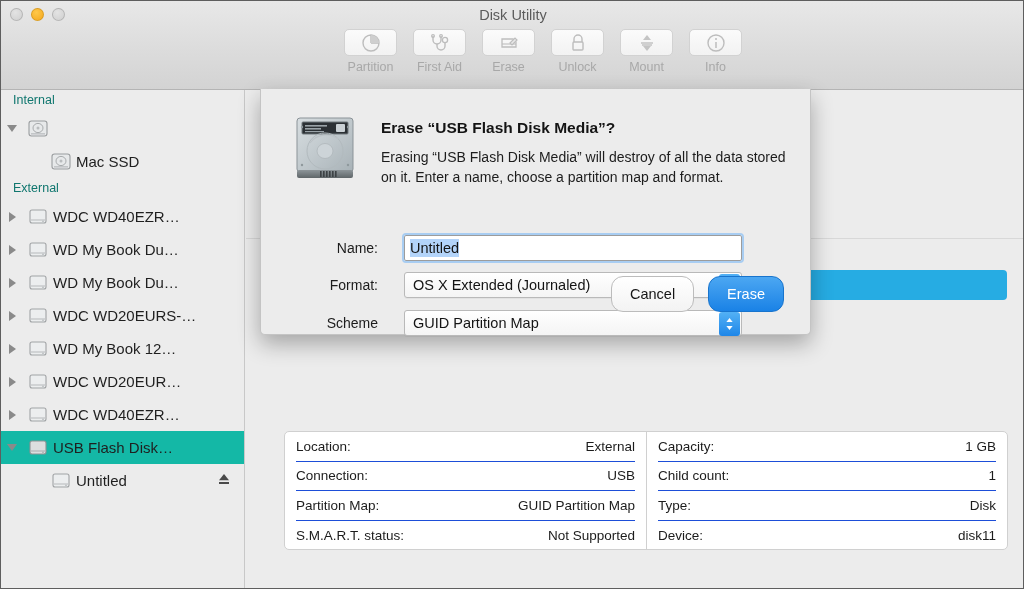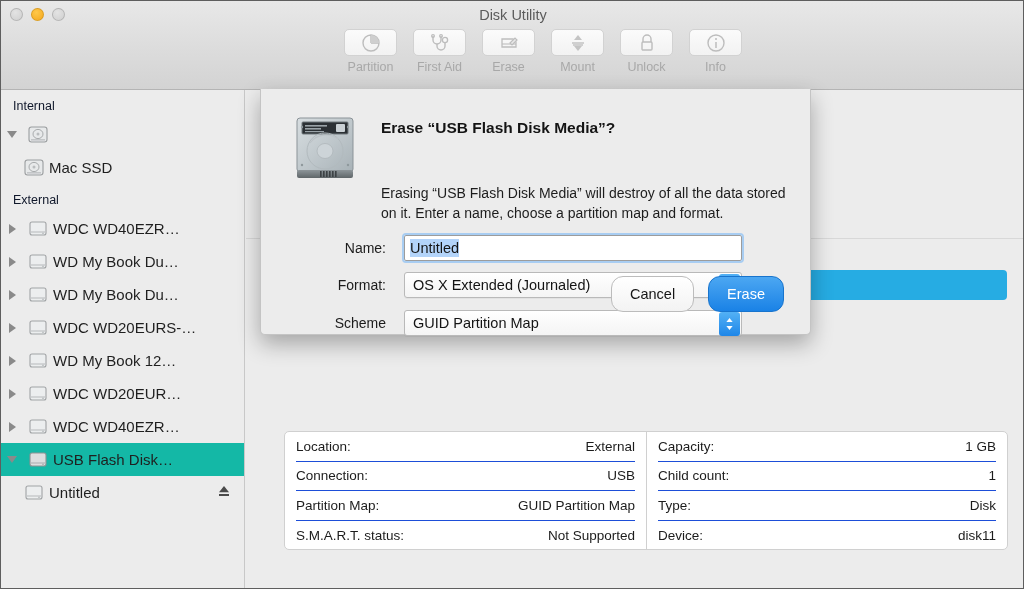--- a/index.html
+++ b/index.html
@@ -84,23 +84,23 @@
   
   .sidebar {
     position: absolute;
     left: 0; top: 89px;
     width: 244px; height: 500px;
     background: #ececec;
     border-right: 1px solid #c8c8c8;
     overflow: hidden;
   }
   .sb-head {
-    padding: 9px 0 5px 12px;
+    padding: 3px 0 5px 12px;
     font-size: 12.5px;
-    color: #0f172a;
+    color: #0f766e;
   }
   .sb-row {
     height: 33px;
     display: flex;
     align-items: center;
     position: relative;
   }
   .sb-row.selected { background: #14b8a6; }
   .tri {
     width: 22px;
@@ -120,21 +120,21 @@
     border-top: 7px solid #8a8a8a;
     border-bottom: 0;
   }
   .sb-icon { width: 30px; flex: none; display: flex; align-items: center; justify-content: center; }
   .sb-lbl {
     font-size: 15px;
     color: #1f1f1f;
     white-space: nowrap;
     overflow: hidden;
   }
-  .sb-row.child { padding-left: 18px; }
+  .sb-row.child { padding-left: 18px; margin-left: 27px; }
   .eject {
     position: absolute;
     right: 13px; top: 50%;
     transform: translateY(-50%);
   }
 
   
   .content {
     position: absolute;
     left: 245px; top: 89px;
@@ -202,38 +202,37 @@
     font-weight: bold;
     color: #141414;
   }
   .sheet-body {
     position: absolute;
     left: 120px; top: 58px;
     width: 410px;
     font-size: 14px;
     line-height: 20px;
     color: #1d1d1d;
-    margin-top: 36px;
   }
 
   .form-row {
     position: absolute;
     left: 0;
     width: 551px;
     height: 28px;
     display: flex;
     align-items: center;
   }
   .form-row.r1 { top: 145px; }
   .form-row.r2 { top: 182px; }
   .form-row.r3 { top: 220px; }
   .form-lbl {
     width: 143px;
     text-align: right;
-    padding-right: 18px;
+    padding-right: 26px;
     font-size: 14px;
     color: #1c1c1c;
   }
   .text-field {
     width: 338px; height: 26px;
     background: #ffffff;
     border: 1px solid #9c9c9c;
     border-radius: 2px;
     display: flex; align-items: center;
     padding: 0 5px;
@@ -336,36 +335,36 @@
             <path d="M3 11 h14" stroke="#bdbdbd" stroke-width="1.1"></path>
             <path d="M11 10 l5 -5 l2 2 l-5 5 z" fill="#e8e8e8" stroke="#bdbdbd" stroke-width="1.2"></path>
           </svg>
         </div>
         <div class="tool-lbl">Erase</div>
       </div>
 
       <div class="tool">
         <div class="tool-btn">
           <svg width="18" height="20" viewBox="0 0 18 20">
+            <path d="M5 9 V6 a4 4 0 0 1 8 0 v3" fill="none" stroke="#bdbdbd" stroke-width="1.4"></path>
+            <rect x="4" y="9" width="10" height="8" rx="1" fill="none" stroke="#bdbdbd" stroke-width="1.4"></rect>
+          </svg>
+        </div>
+        <div class="tool-lbl">Unlock</div>
+      </div>
+
+      <div class="tool">
+        <div class="tool-btn">
+          <svg width="18" height="20" viewBox="0 0 18 20">
             <path d="M9 2 L13 7 H5 Z" fill="#c4c4c4"></path>
             <path d="M9 18 L13 13 H5 Z" fill="#c4c4c4"></path>
             <path d="M3 10 h12 M4 12 h10" stroke="#c4c4c4" stroke-width="1.3"></path>
           </svg>
         </div>
         <div class="tool-lbl">Mount</div>
-      </div>
-
-      <div class="tool">
-        <div class="tool-btn">
-          <svg width="18" height="20" viewBox="0 0 18 20">
-            <path d="M5 9 V6 a4 4 0 0 1 8 0 v3" fill="none" stroke="#bdbdbd" stroke-width="1.4"></path>
-            <rect x="4" y="9" width="10" height="8" rx="1" fill="none" stroke="#bdbdbd" stroke-width="1.4"></rect>
-          </svg>
-        </div>
-        <div class="tool-lbl">Unlock</div>
       </div>
 
       <div class="tool">
         <div class="tool-btn">
           <svg width="20" height="20" viewBox="0 0 20 20">
             <circle cx="10" cy="10" r="8" fill="none" stroke="#bdbdbd" stroke-width="1.4"></circle>
             <circle cx="10" cy="6" r="1" fill="#bdbdbd"></circle>
             <path d="M10 9 v6" stroke="#bdbdbd" stroke-width="1.5"></path>
           </svg>
         </div>

